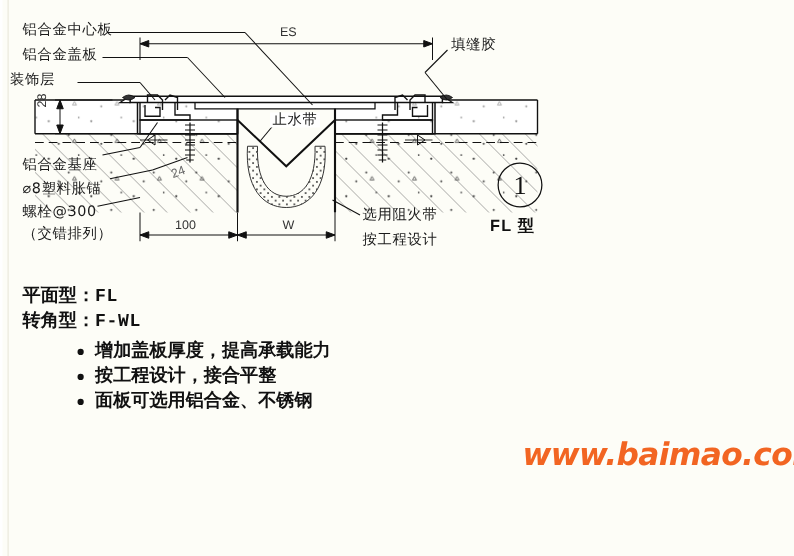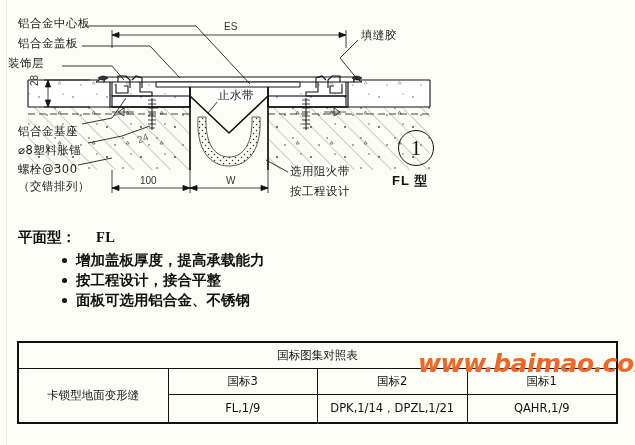--- a/index.html
+++ b/index.html
@@ -81,22 +81,22 @@
     width: 420px;
   }
   .spec-line {
     font-size: 14.5px;
     font-weight: bold;
     color: #111;
     line-height: 19px;
     white-space: nowrap;
   }
   .spec-line .code {
-    font-family: Liberation Serif, serif;
-    margin-left: 20px;
+    font-family: Liberation Mono, monospace;
+    margin-left: 0;
     letter-spacing: .5px;
   }
   .bullets { margin: 3px 0 0 44px; padding: 0; list-style: none; }
   .bullets li {
     position: relative;
     font-size: 14.5px;
     font-weight: bold;
     color: #111;
     line-height: 20px;
     white-space: nowrap;
@@ -348,53 +348,36 @@
 
     <div class="detail-mark">
       <span>1</span>
     </div>
     <div class="detail-type">FL 型</div>
   </div>
 
   <div id="spec">
     <div class="spec-line">
       <span>平面型：</span><span class="code">FL</span>
+    </div>
+    <div class="spec-line">
+      <span>转角型：</span><span class="code">F-WL</span>
     </div>
     <ul class="bullets">
       <li>
         <span class="dot"></span>
         <span>增加盖板厚度，提高承载能力</span>
       </li>
       <li>
         <span class="dot"></span>
         <span>按工程设计，接合平整</span>
       </li>
       <li>
         <span class="dot"></span>
         <span>面板可选用铝合金、不锈钢</span>
       </li>
     </ul>
   </div>
 
-  <div id="table-wrap">
-    <table class="cmp">
-      <tbody>
-        <tr>
-          <td class="title-cell" colspan="4">国标图集对照表</td>
-        </tr>
-        <tr>
-          <td class="rowname" rowspan="2" style="width:185px;">卡锁型地面变形缝</td>
-          <td class="hdr" style="width:78px;">国标3</td>
-          <td class="hdr" style="width:228px;">国标2</td>
-          <td class="hdr lastcol">国标1</td>
-        </tr>
-        <tr>
-          <td class="val">FL,1/9</td>
-          <td class="val">DPK,1/14，DPZL,1/21</td>
-          <td class="val lastcol">QAHR,1/9</td>
-        </tr>
-      </tbody>
-    </table>
-  </div>
 
   <div id="watermark">www.baimao.com</div>
 
 </div>
 
 </body></html>

